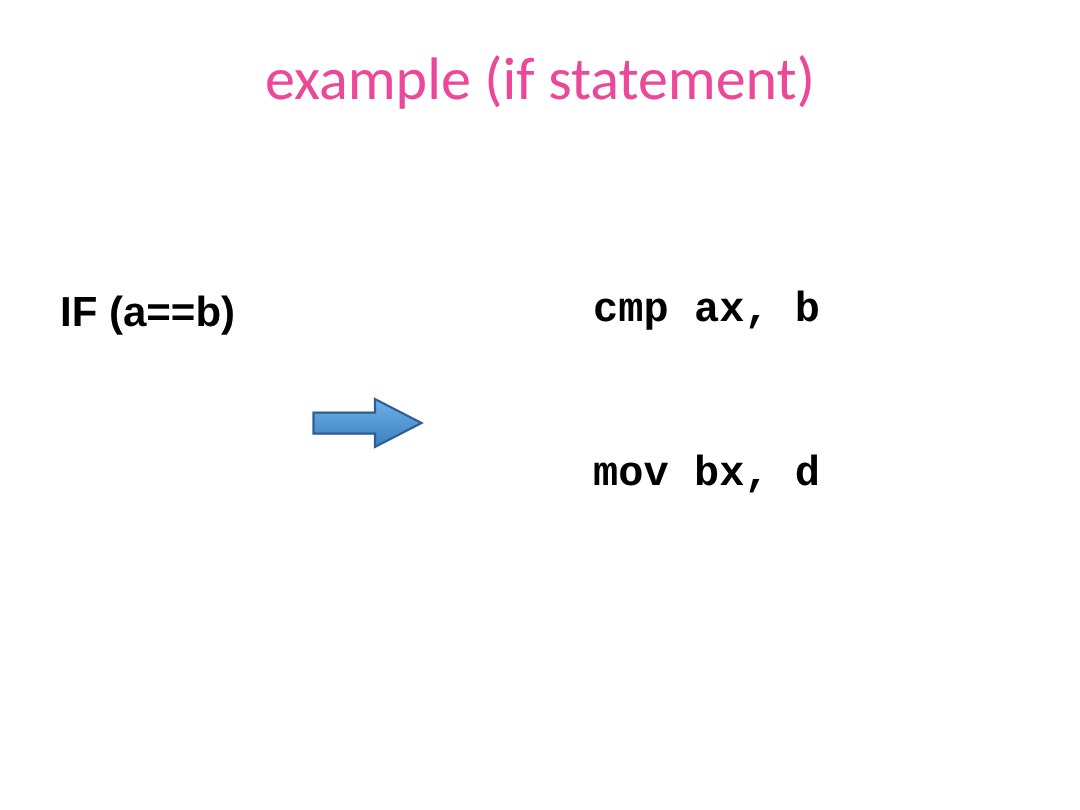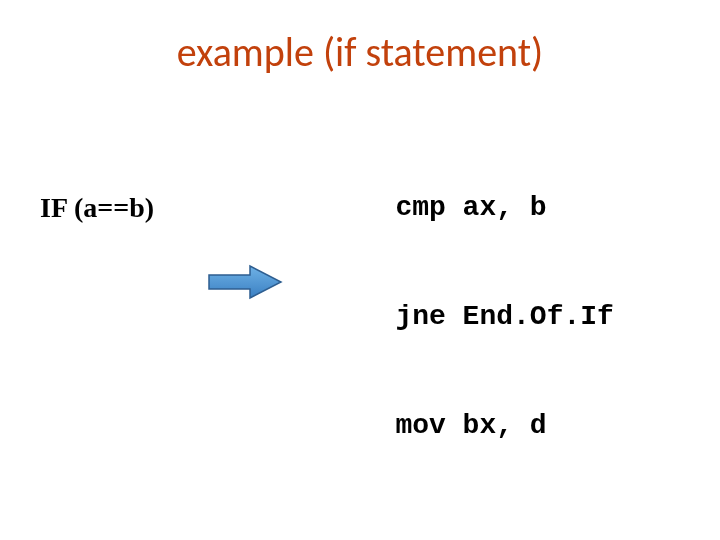--- a/index.html
+++ b/index.html
@@ -7,33 +7,33 @@
     width: 720px;
     height: 540px;
     background: #ffffff;
     font-family: Calibri, Arial, sans-serif;
     position: relative;
     overflow: hidden;
   }
   .title {
     text-align: center;
     font-size: 40px;
-    color: #c2410c;
+    color: #ec4899;
     margin-top: 28px;
     font-weight: 400;
   }
   .content {
     position: relative;
     margin-top: 40px;
   }
   .source-code {
     position: absolute;
     left: 40px;
     top: 0;
-    font-family: Liberation Serif, serif;
+    font-family: Liberation Sans, sans-serif;
     font-size: 28px;
     font-weight: bold;
     line-height: 1.3;
     white-space: pre;
     color: #000;
   }
   .asm-code {
     position: absolute;
     left: 345px;
     top: 0;
@@ -56,21 +56,20 @@
 <h1 class="title">example (if statement)</h1>
 
 <div class="content">
 
   <div class="source-code">
     <div>IF (a==b)</div>
   </div>
 
   <div class="asm-code">
     <div>   cmp ax, b</div>
-    <div>   jne End.Of.If</div>
     <div>   mov bx, d</div>
     
     
   </div>
 
   <div class="arrow">
     <svg width="80" height="40" viewBox="0 0 80 40">
       <defs>
         <linearGradient id="g" x1="0" y1="0" x2="0" y2="1">
           <stop offset="0%" stop-color="#6fb2e6"></stop>

